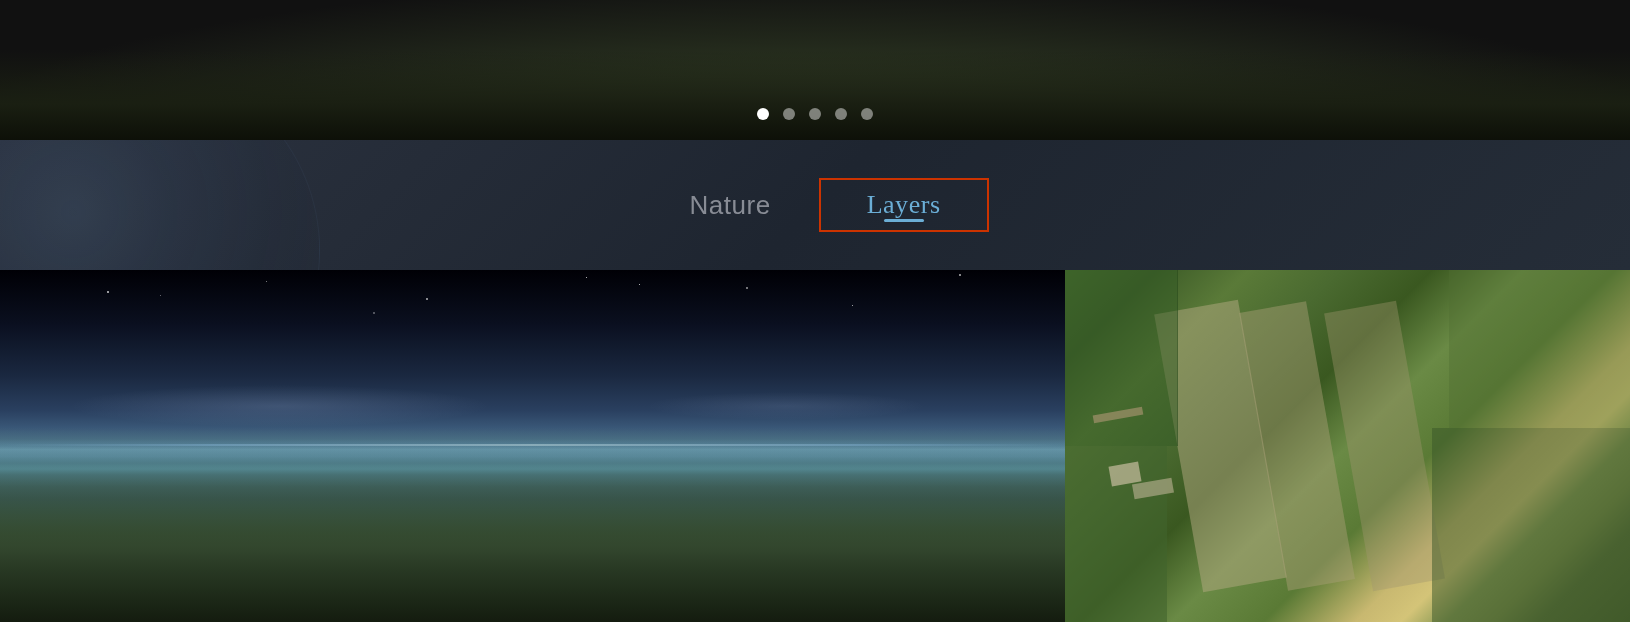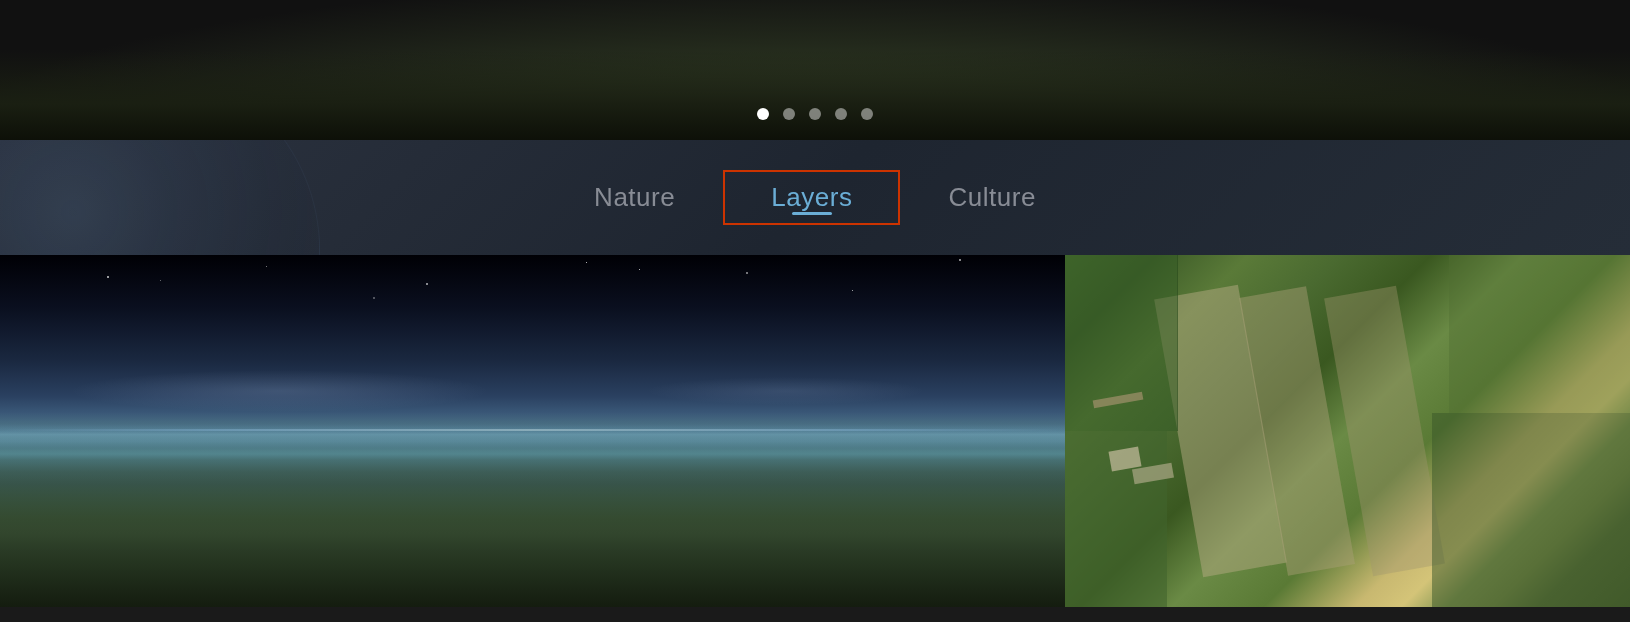--- a/index.html
+++ b/index.html
@@ -60,21 +60,21 @@
       background: #ffffff;
     }
 
     .dot.inactive {
       background: rgba(255,255,255,0.45);
     }
 
     
     .nav-bar {
       position: relative;
-      height: 115px;
+      height: 130px;
       background: linear-gradient(135deg, #2c3340 0%, #1e2530 50%, #252d38 100%);
       display: flex;
       align-items: center;
       justify-content: center;
       overflow: hidden;
     }
 
     .nav-bar-globe {
       position: absolute;
       left: -60px;
@@ -105,20 +105,21 @@
       cursor: pointer;
       letter-spacing: 0.02em;
       position: relative;
       white-space: nowrap;
     }
 
     .nav-item.active {
       color: #6baed6;
       border: 2px solid #cc3300;
       padding: 10px 46px;
+      font-family: Liberation Serif, serif;
     }
 
     .nav-item.active::after {
       content: '';
       position: absolute;
       bottom: 8px;
       left: 50%;
       transform: translateX(-50%);
       width: 40px;
       height: 3px;
@@ -278,21 +279,20 @@
     <div class="dot inactive"></div>
   </div>
 </div>
 
 <div class="nav-bar">
   <div class="nav-bar-globe"></div>
 
   <nav class="nav-items">
     <div class="nav-item">Nature</div>
     <div class="nav-item active">Layers</div>
-    <div class="nav-item">Culture</div>
   </nav>
 </div>
 
 <div class="content-area">
 
   <div class="panel-left">
 
     <div class="stars">
       <div class="star" style="width:2px;height:2px;top:15%;left:10%;opacity:0.8;"></div>
       <div class="star" style="width:1px;height:1px;top:8%;left:25%;opacity:0.6;"></div>

